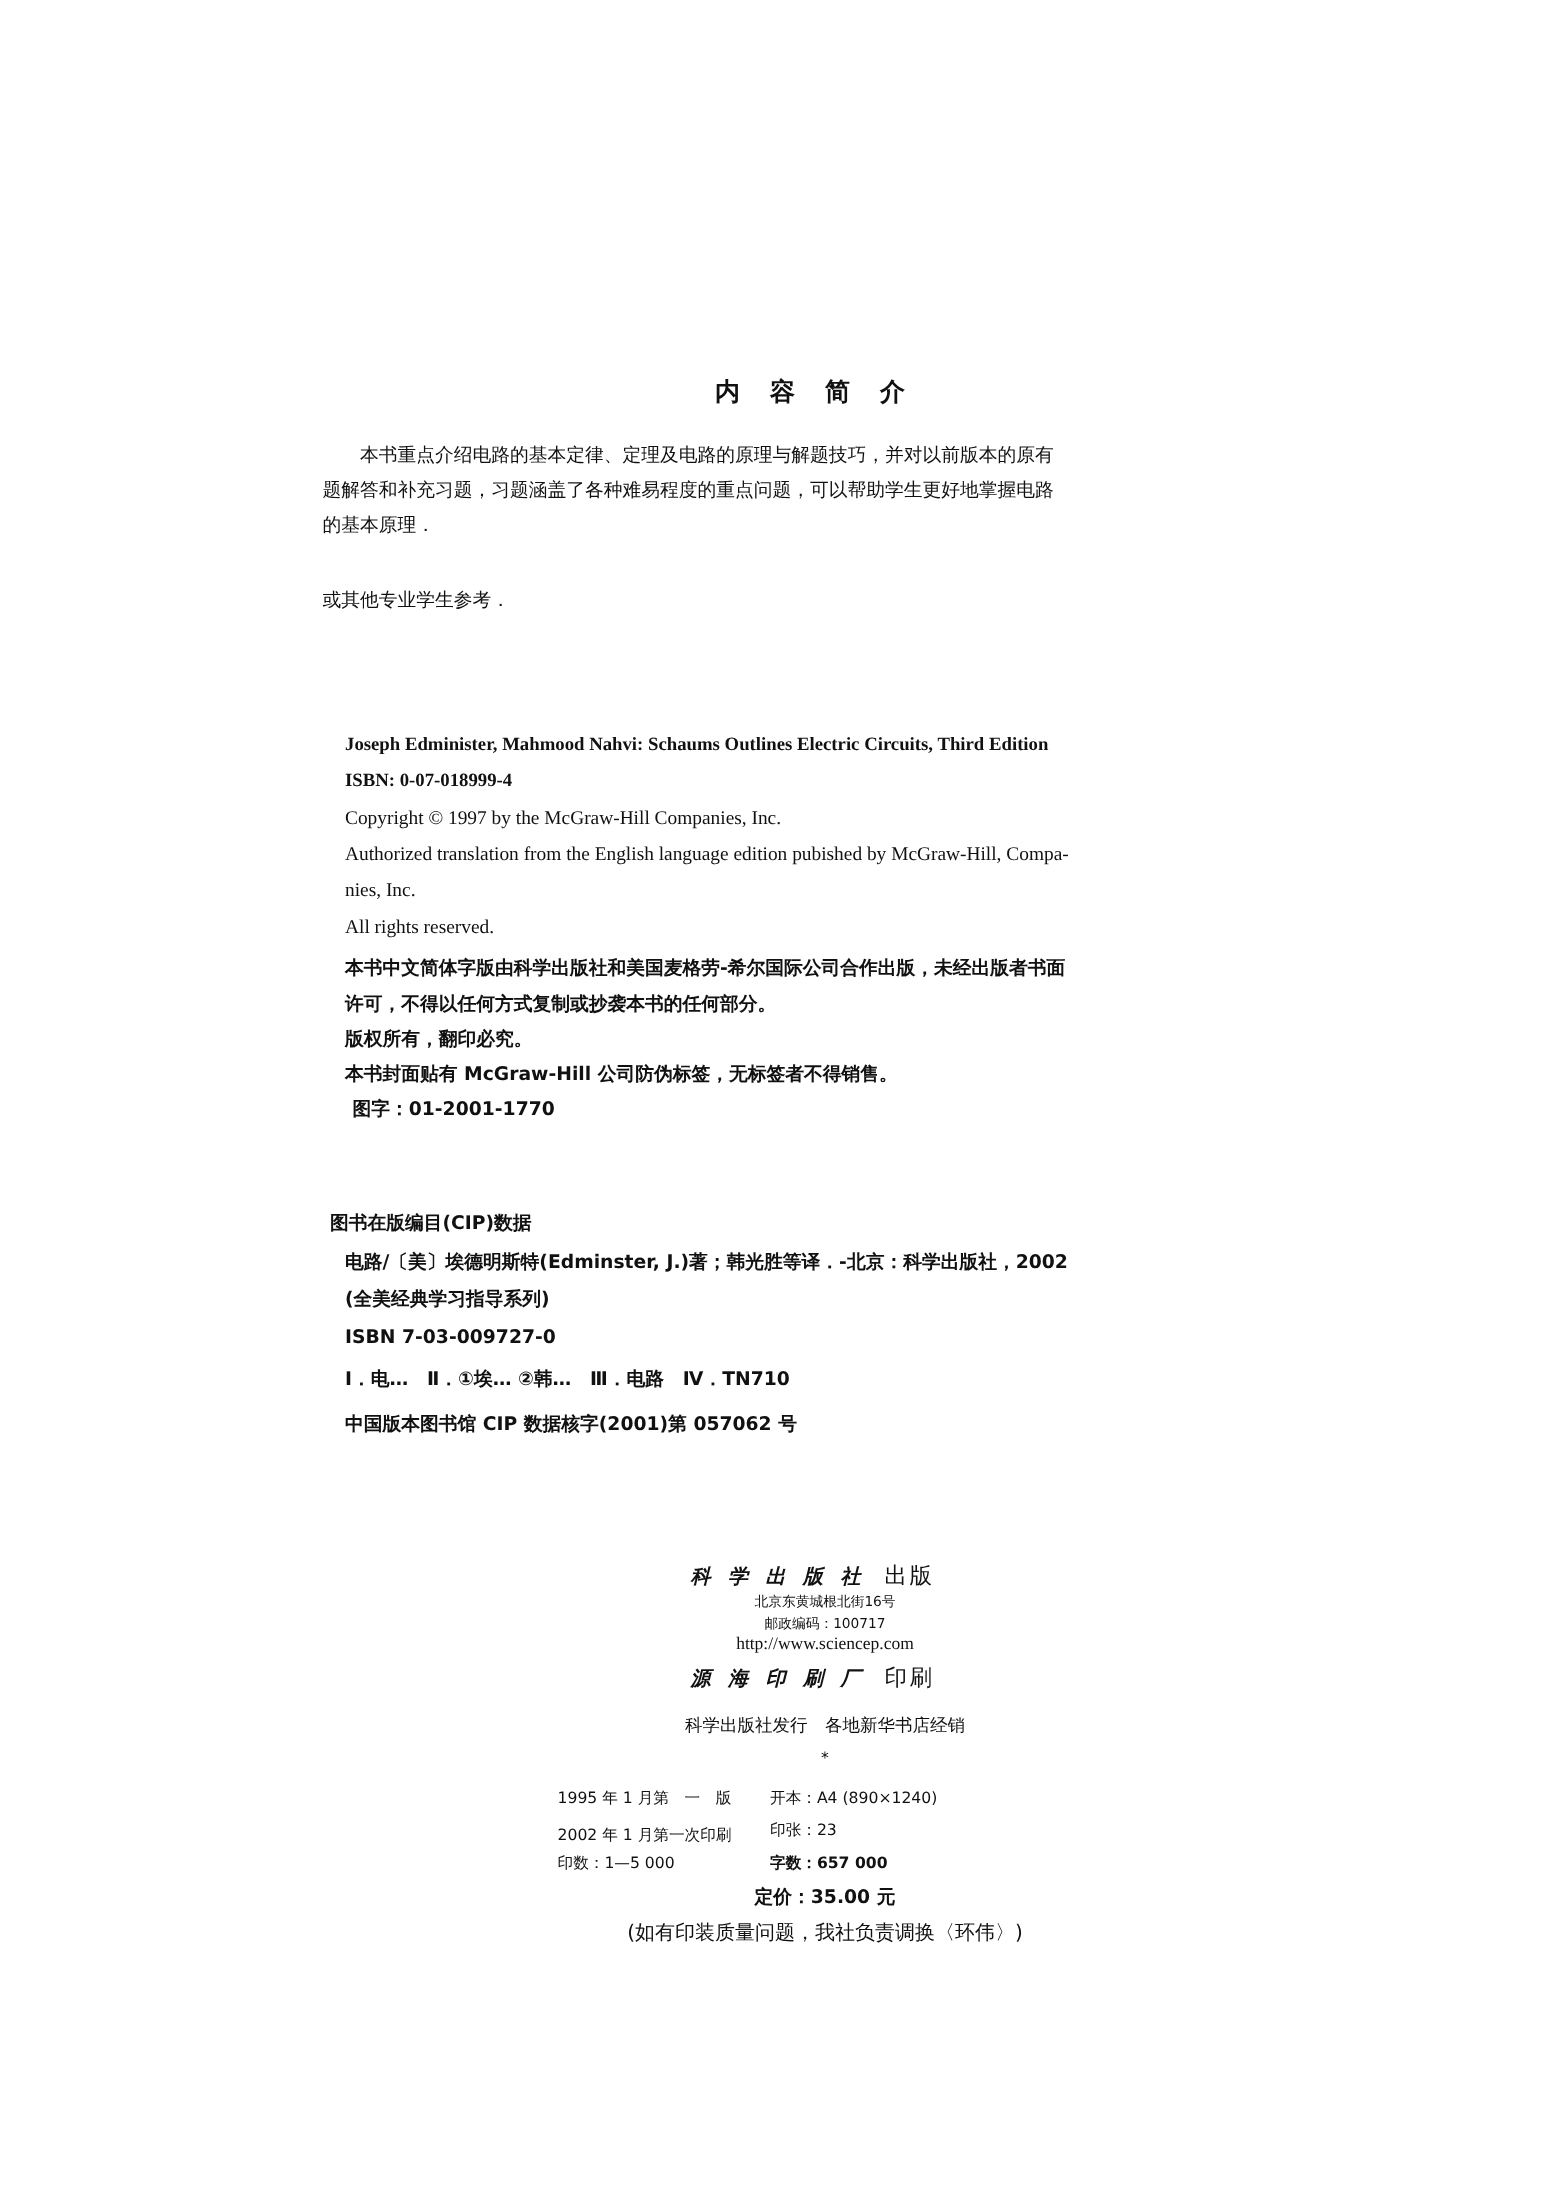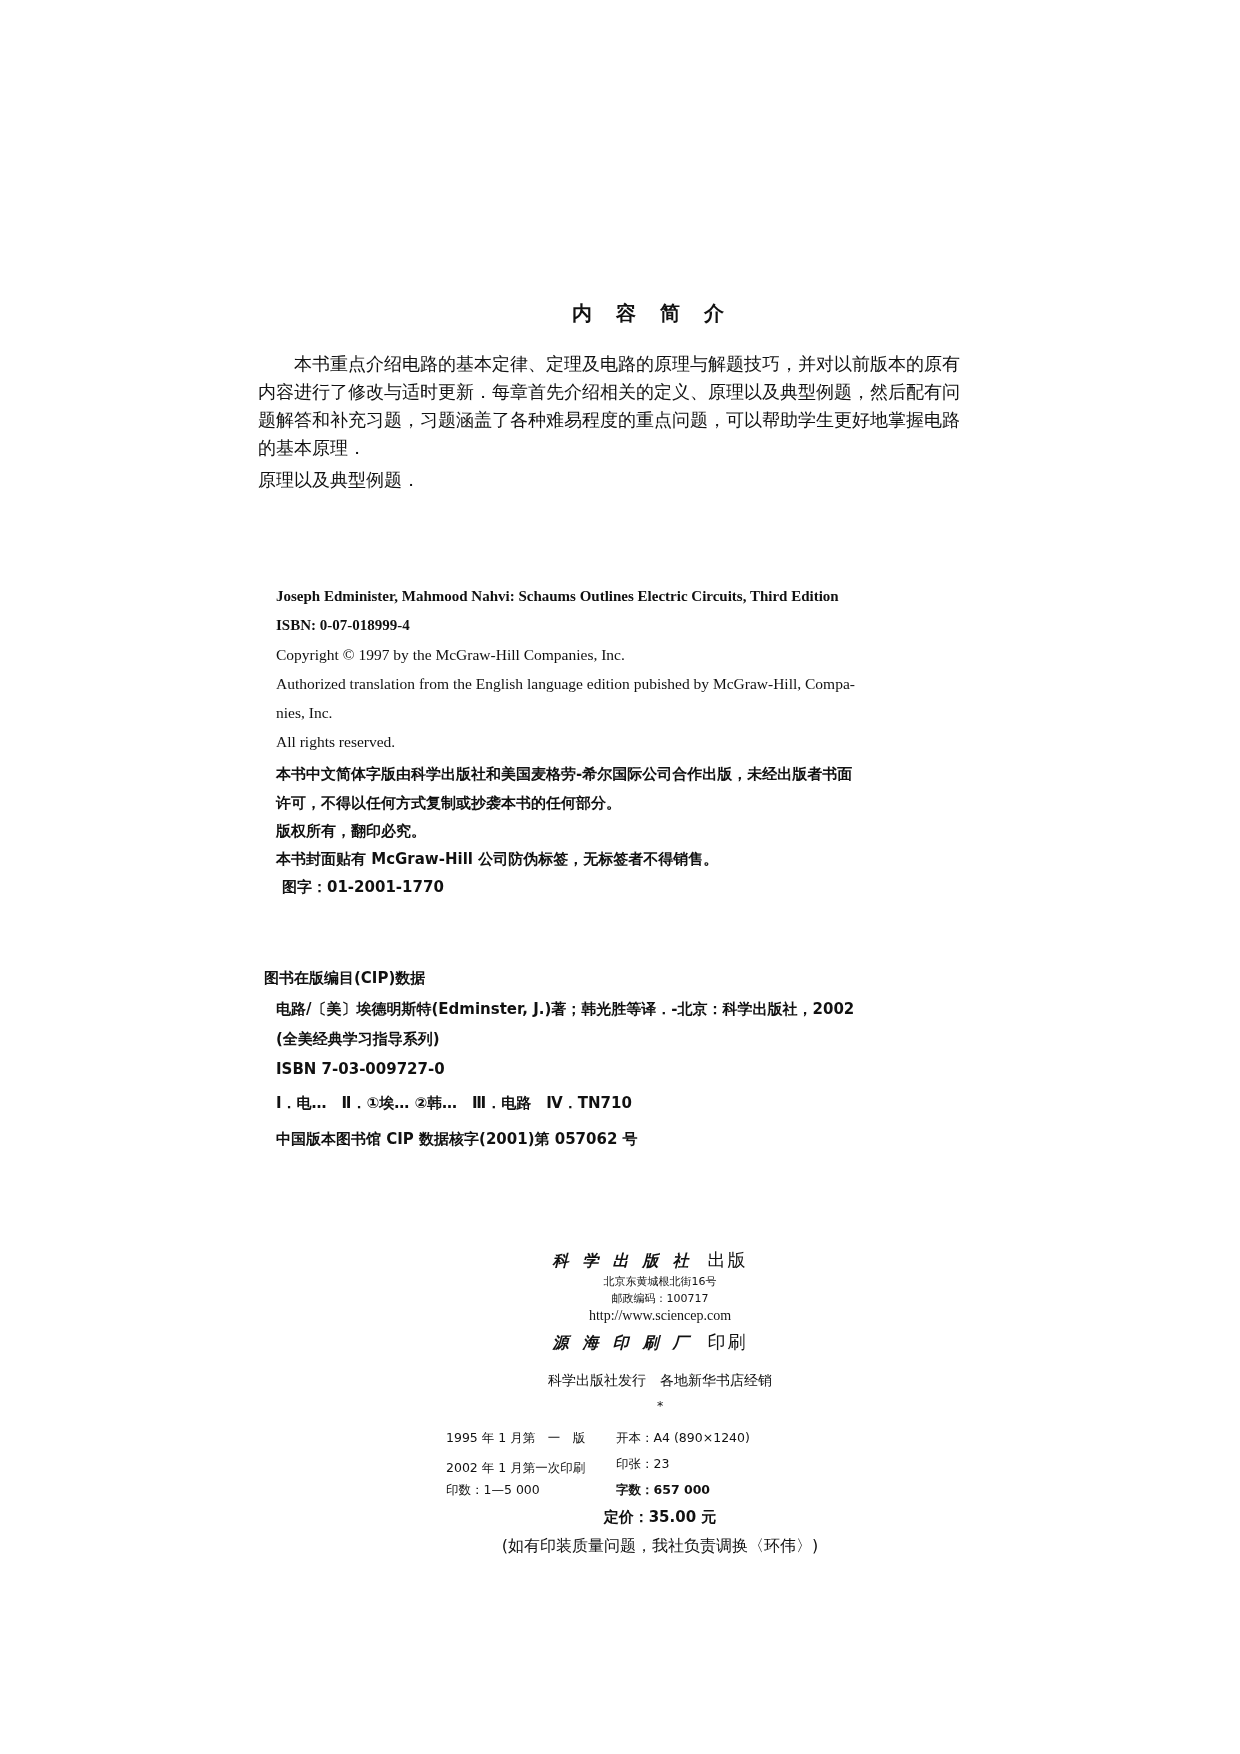--- a/index.html
+++ b/index.html
@@ -6,46 +6,45 @@
   body {
     width: 1240px; height: 1754px; position: relative; overflow: hidden;
     color: #111; font-family: "DejaVu Serif", "Liberation Serif", serif;
   }
   .abs { position: absolute; white-space: nowrap; }
   .title {
     left: 0; width: 1240px; top: 300px; text-align: center;
     font-size: 20px; font-weight: bold; letter-spacing: 24px;
     font-family: "DejaVu Sans", sans-serif; padding-left: 40px;
   }
-  .para { left: 258px; width: 704px; font-size: 18px; line-height: 28px;
+  .para { left: 258px; width: 704px; font-size: 15px; line-height: 28px;
           font-family: "DejaVu Sans", sans-serif; white-space: normal; text-align: justify; }
   .para .line { display: block; white-space: nowrap; }
   .en-bold { left: 276px; font-size: 15px; font-weight: bold; font-family: "Liberation Serif", serif; }
   .en { left: 276px; font-size: 15.5px; font-family: "Liberation Serif", serif; }
   .cn { left: 276px; font-size: 15px; font-family: "DejaVu Sans", sans-serif; font-weight: bold; }
   .cn-bold { font-size: 15px; font-weight: bold; font-family: "DejaVu Sans", sans-serif; }
   .center { left: 0; width: 1240px; text-align: center; }
   .small { font-size: 11px; }
   .pub { font-size: 16px; font-weight: bold; font-style: italic; letter-spacing: 14px; font-family: "DejaVu Serif", serif; }
   .pub-suffix { font-size: 18px; font-weight: normal; font-style: normal; letter-spacing: 2px; font-family: "DejaVu Sans", sans-serif; }
   .specs { font-size: 12.5px; font-family: "DejaVu Sans", sans-serif; }
 </style>
 </head>
 <body>
 
 <div class="abs title">内容简介</div>
 
 <div class="abs para" style="top:350px;">
   <span class="line">　　本书重点介绍电路的基本定律、定理及电路的原理与解题技巧，并对以前版本的原有</span>
-  <span class="line">内容进行了修改与适时更新．每章首先介绍相关的定义、原理以及典型例题，然后配有问</span>
   <span class="line">题解答和补充习题，习题涵盖了各种难易程度的重点问题，可以帮助学生更好地掌握电路</span>
   <span class="line">的基本原理．</span>
 </div>
 <div class="abs para" style="top:466px;">
-  <span class="line">原理以及典型例题．</span>
+  <span class="line">或其他专业学生参考．</span>
 </div>
 
 <div class="abs en-bold" style="top:588px;">Joseph Edminister, Mahmood Nahvi: Schaums Outlines Electric Circuits, Third Edition</div>
 <div class="abs en-bold" style="top:617px;">ISBN: 0-07-018999-4</div>
 <div class="abs en" style="top:646px;text-align:center;">Copyright © 1997 by the McGraw-Hill Companies, Inc.</div>
 <div class="abs en" style="top:675px;">Authorized translation from the English language edition pubished by McGraw-Hill, Compa-</div>
 <div class="abs en" style="top:704px;">nies, Inc.</div>
 <div class="abs en" style="top:733px;">All rights reserved.</div>
 <div class="abs cn" style="top:765px;">本书中文简体字版由科学出版社和美国麦格劳-希尔国际公司合作出版，未经出版者书面</div>
 <div class="abs cn" style="top:794px;">许可，不得以任何方式复制或抄袭本书的任何部分。</div>

